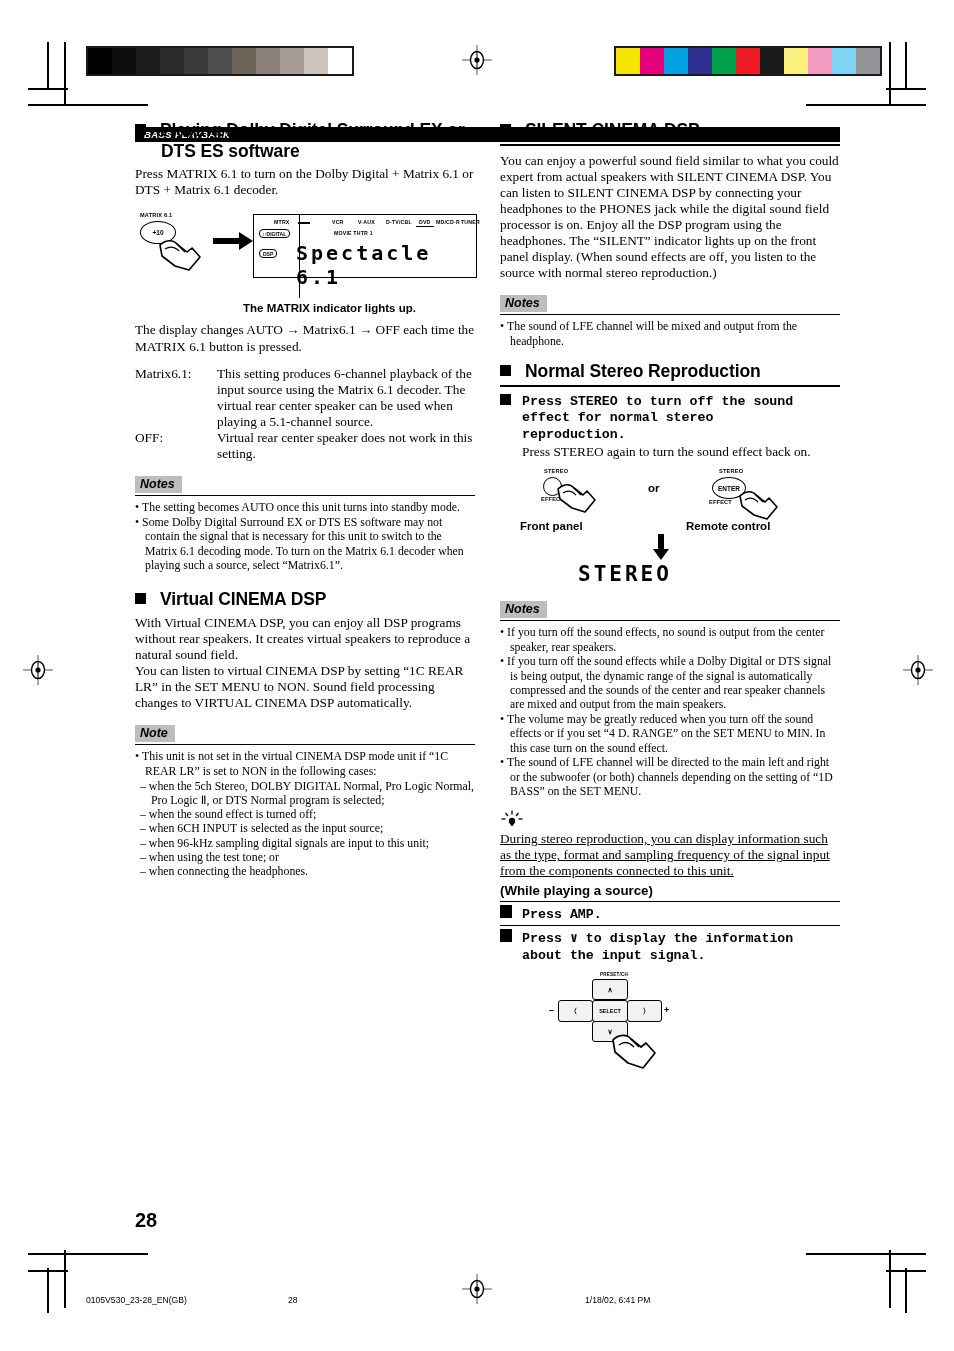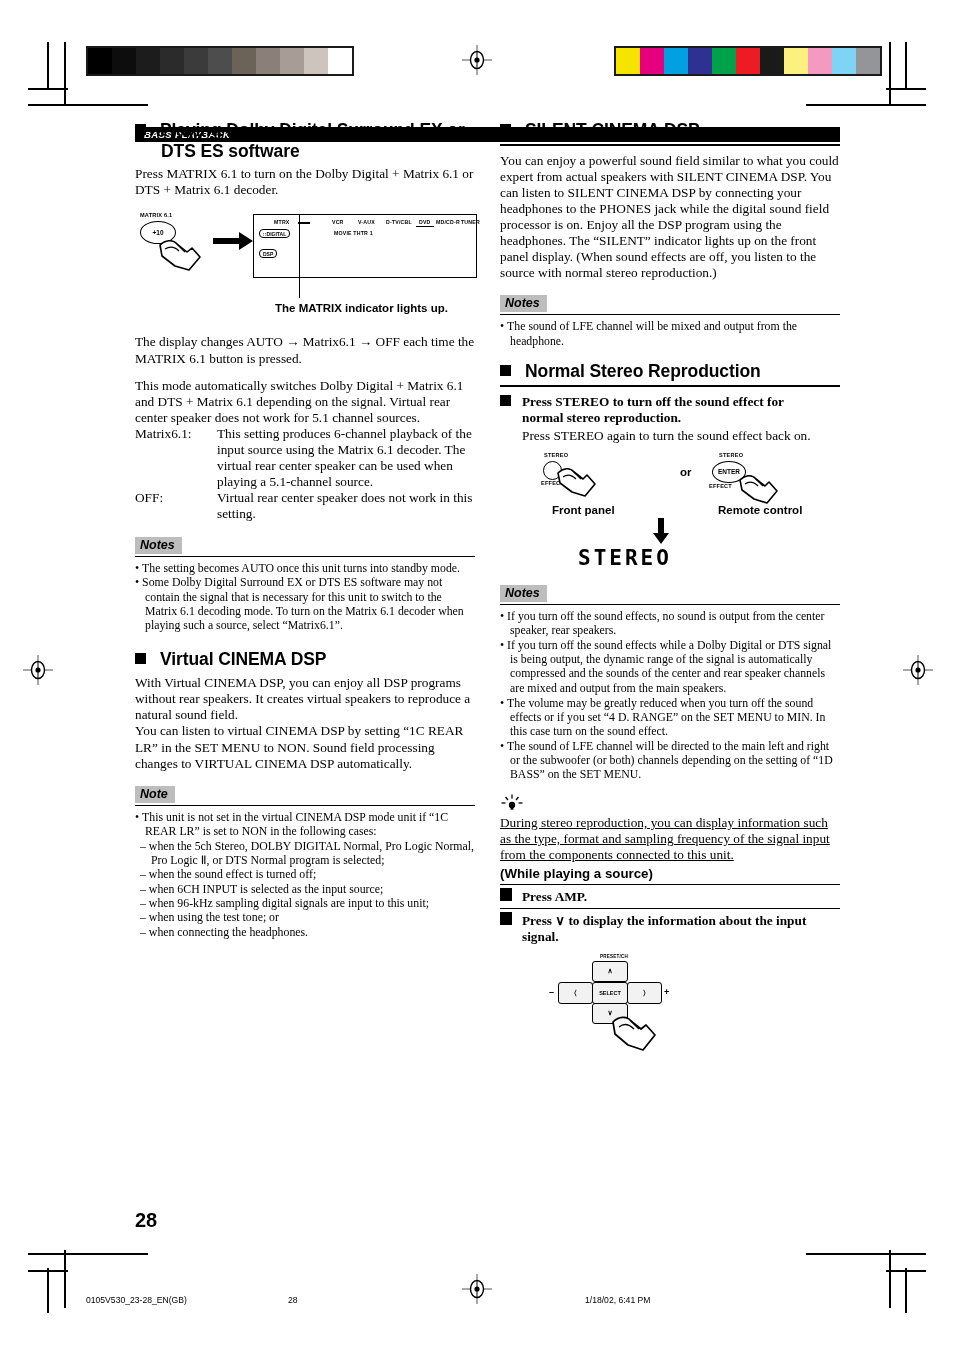--- a/index.html
+++ b/index.html
@@ -63,21 +63,21 @@
   }
 
   p.body {
     font-size:13.3px; line-height:16.1px; margin:0 0 0 0;
     text-align:left;
   }
   p.body + p.body { margin-top:0; }
 
   
   .step {
-    font-family:Liberation Serif, serif;
+    font-family:Liberation Mono, monospace;
     font-weight:bold; font-size:13.3px; line-height:16.5px;
     padding-left:22px; text-indent:-22px;
     margin:0 16px 1px 0;
   }
   .step .sq {
     display:inline-block; width:11px; height:11px;
     background:#000; margin-right:11px; vertical-align:0px;
   }
   .step-sub {
     font-family:"Liberation Serif", serif; font-weight:normal;
@@ -149,21 +149,21 @@
   .dot-text {
     position:absolute;
     font-family:"DejaVu Sans Mono", monospace;
     font-weight:bold;
     letter-spacing:3px;
   }
   .leader { position:absolute; background:#000; }
 
   .cap-bold {
     font-family:"Liberation Sans", sans-serif;
-    font-weight:bold; font-size:11.5px;margin-left:32px;
+    font-weight:bold; font-size:11.5px;
   }
   .cap-tiny {
     font-family:"Liberation Sans", sans-serif;
     font-weight:bold; font-size:5.6px; letter-spacing:0.2px;
   }
 
   .btn-oval {
     position:absolute;
     border:1.6px solid #000; border-radius:50%;
     display:flex; align-items:center; justify-content:center;
@@ -323,32 +323,32 @@
 
         <div class="disp-small" style="left:78px;  top:4px;">VCR</div>
         <div class="disp-small" style="left:104px; top:4px;">V-AUX</div>
         <div class="disp-small" style="left:132px; top:4px;">D-TV/CBL</div>
         <div class="disp-small disp-underline" style="left:162px; top:4px; padding:0 3px 1px 3px;">DVD</div>
         <div class="disp-small" style="left:182px; top:4px;">MD/CD-R</div>
         <div class="disp-small" style="left:207px; top:4px;">TUNER</div>
 
         <div class="disp-small" style="left:80px; top:15px;">MOVIE THTR 1</div>
 
+        <div class="dot-text" style="left:42px; top:26px; font-size:20px;">Spectacle 6.1</div>
       </div>
 
       <div class="leader" style="left:164px; top:2px; width:1.4px; height:84px;"></div>
 
       <div class="cap-bold" style="position:absolute; left:108px; top:90px;">The MATRIX indicator lights up.</div>
     </div>
 
-    <p class="body" style="margin-top:12px;">The display changes AUTO → Matrix6.1 → OFF each time the MATRIX 6.1 button is pressed.</p>
+    <p class="body" style="">The display changes AUTO → Matrix6.1 → OFF each time the MATRIX 6.1 button is pressed.</p>
 
     <div class="deflist">
       <div class="defrow">
-        <div class="defdesc">This mode automatically switches Dolby Digital + Matrix 6.1 and DTS + Matrix 6.1 depending on the signal. Virtual rear center speaker does not work for 5.1 channel sources.</div>
       </div>
       <div class="defrow">
         <div class="defterm">Matrix6.1:</div>
         <div class="defdesc">This setting produces 6-channel playback of the input source using the Matrix 6.1 decoder. The virtual rear center speaker can be used when playing a 5.1-channel source.</div>
       </div>
       <div class="defrow">
         <div class="defterm">OFF:</div>
         <div class="defdesc">Virtual rear center speaker does not work in this setting.</div>
       </div>
     </div>

